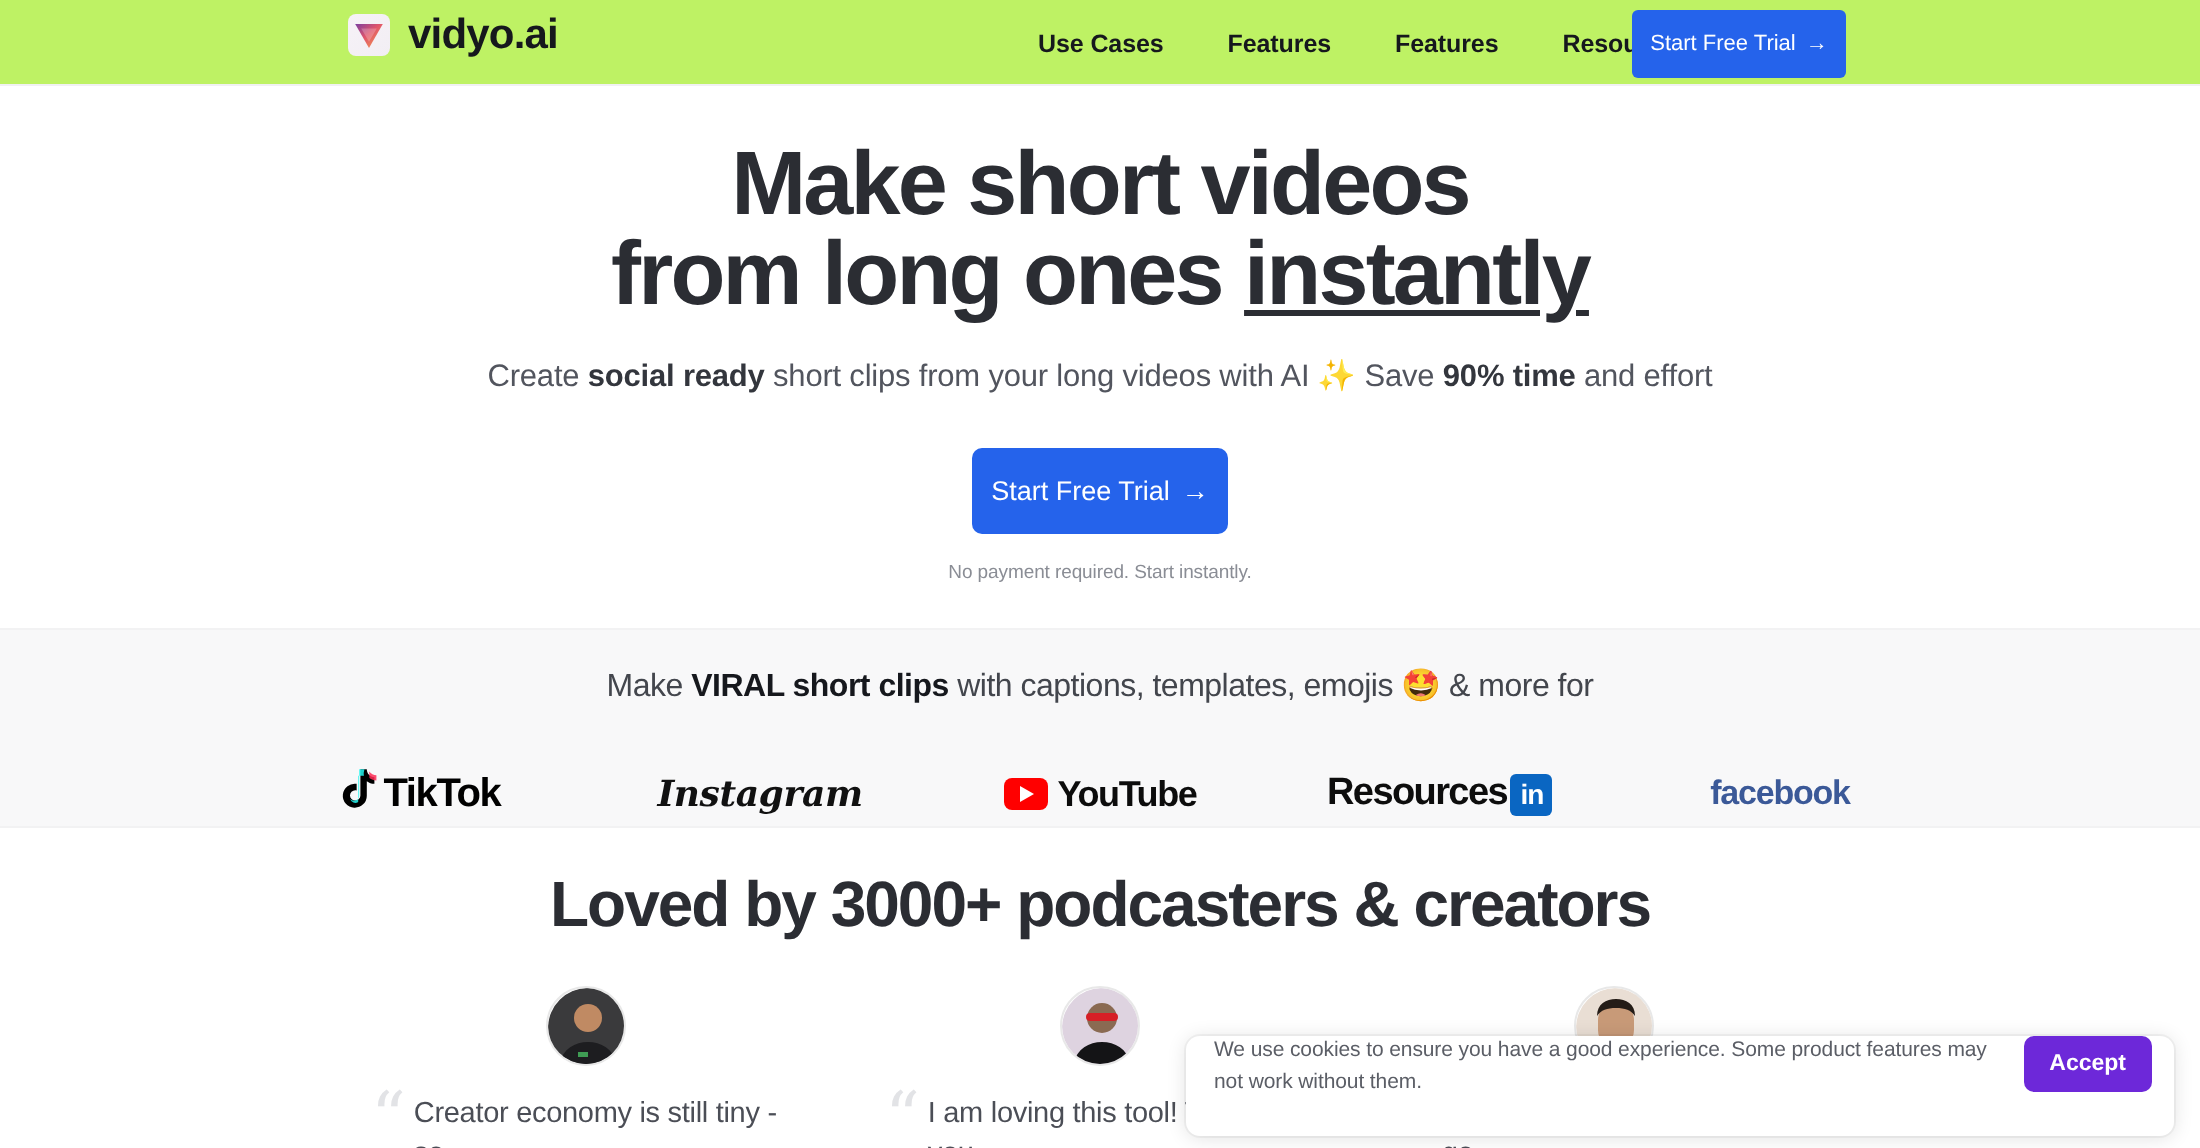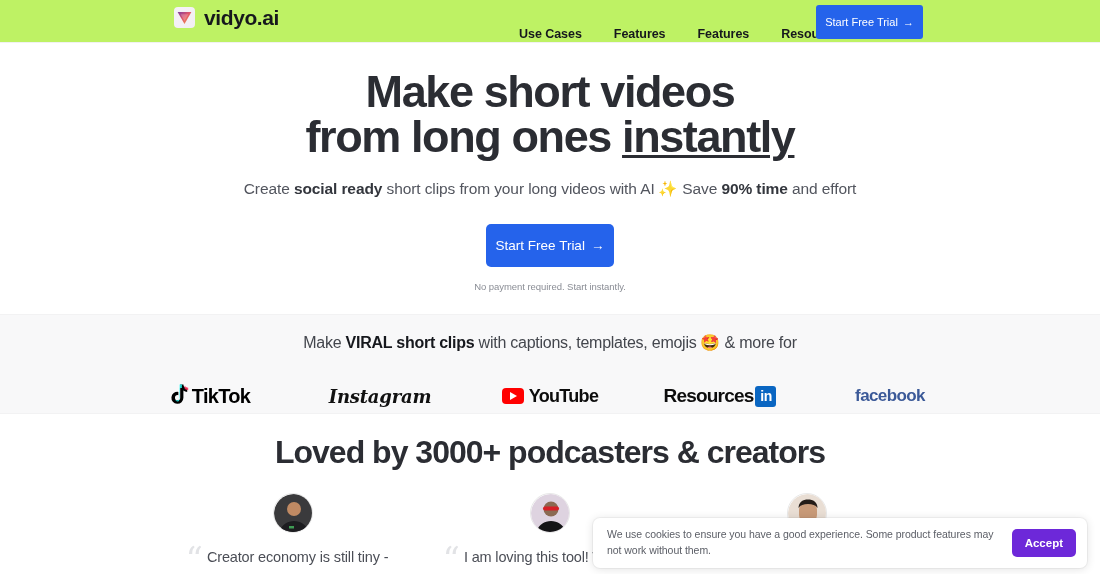--- a/index.html
+++ b/index.html
@@ -30,21 +30,21 @@
     border-radius: 4px;
     background: linear-gradient(135deg,#f6f2f7 0%, #f2eef4 100%);
     display: flex; align-items: center; justify-content: center;
   }
   .logo-tri { display:block; }
   .brand-name {
     font-size: 21px; font-weight: 700; color: #16181d;
     letter-spacing: -0.4px; line-height: 1;
   }
   .nav {
-    position: absolute; left: 519px; top: 12px; height: 43px;
+    position: absolute; left: 519px; top: 0; height: 43px;
     display: flex; align-items: center; gap: 32px;
   }
   .nav a {
     font-size: 12.5px; font-weight: 700; color: #16181d;
     text-decoration: none; white-space: nowrap; letter-spacing: -0.05px;
   }
   .btn-header {
     position: absolute; left: 816px; top: 5px;
     width: 107px; height: 34px;
     background: #2563eb; color: #fff;
@@ -144,21 +144,21 @@
     letter-spacing: -0.15px;
   }
 
   
   .cookie {
     position: absolute; left: 593px; top: 518px;
     width: 494px; height: 50px;
     background: #ffffff;
     border-radius: 7px;
     box-shadow: 0 1px 10px rgba(0,0,0,0.12), 0 0 0 1px rgba(0,0,0,0.04);
-    display: flex; align-items: center;
+    display: flex; align-items: flex-start;
     padding: 0 11px 0 14px;
     gap: 10px;
   }
   .cookie-text {
     font-size: 10.5px; color: #5b5e66; line-height: 1.5; flex: 1;
     letter-spacing: -0.05px;
   }
   .btn-accept {
     flex: 0 0 auto;
     background: #6d28d9; color: #ffffff;

